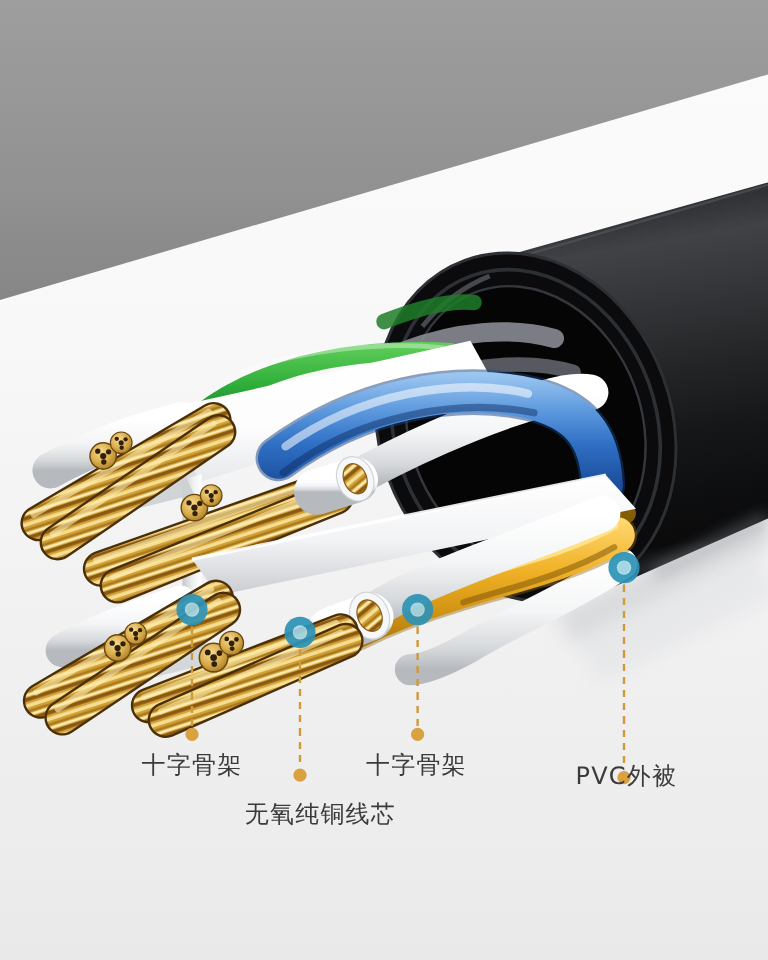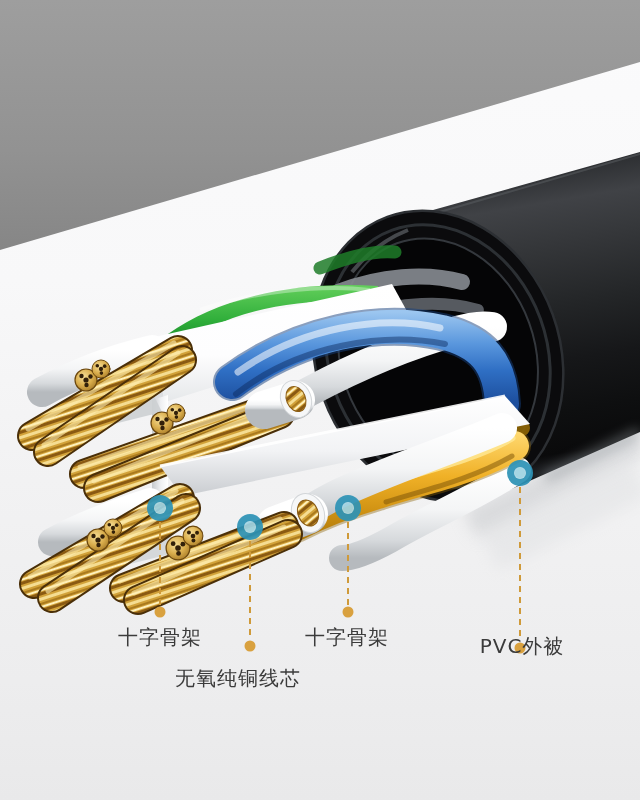--- a/index.html
+++ b/index.html
@@ -270,17 +270,17 @@
     <div class="leader" style="left:250px;top:541px;height:97px"></div>
     <div class="leader" style="left:348px;top:522px;height:84px"></div>
     <div class="leader" style="left:520px;top:487px;height:153px"></div>
 
     <div class="gold-dot" style="left:160px;top:612px"></div>
     <div class="gold-dot" style="left:250px;top:646px"></div>
     <div class="gold-dot" style="left:348px;top:612px"></div>
     <div class="gold-dot" style="left:520px;top:648px"></div>
 
     <div class="callout-label" style="left:160px;top:637px">十字骨架</div>
-    <div class="callout-label" style="left:238px;top:678px">无氧纯铜线芯</div>
+    <div class="callout-label" style="left:267px;top:678px">无氧纯铜线芯</div>
     <div class="callout-label" style="left:347px;top:637px">十字骨架</div>
     <div class="callout-label" style="left:522px;top:646px">PVC外被</div>
   </div>
 </div>
 
 </body></html>

